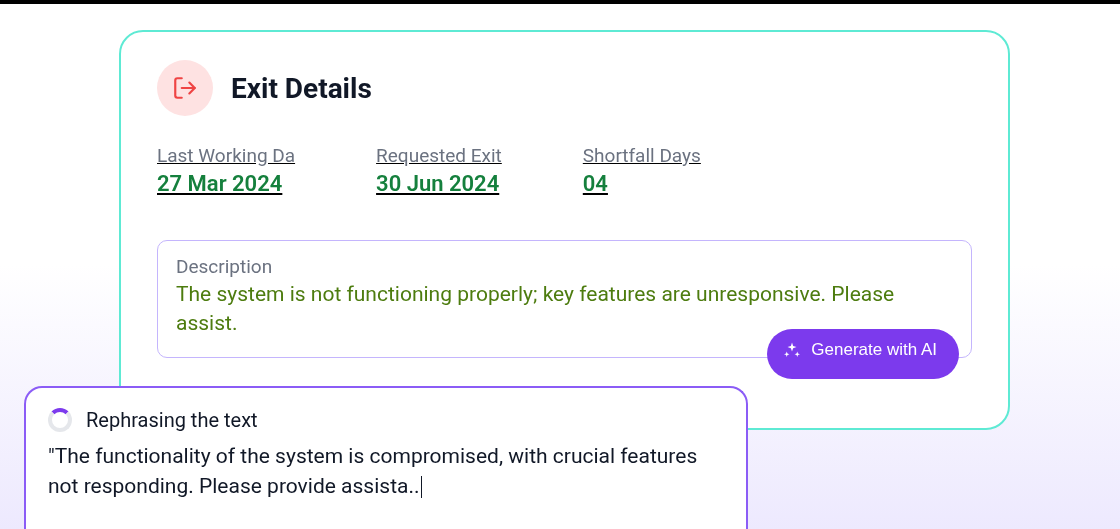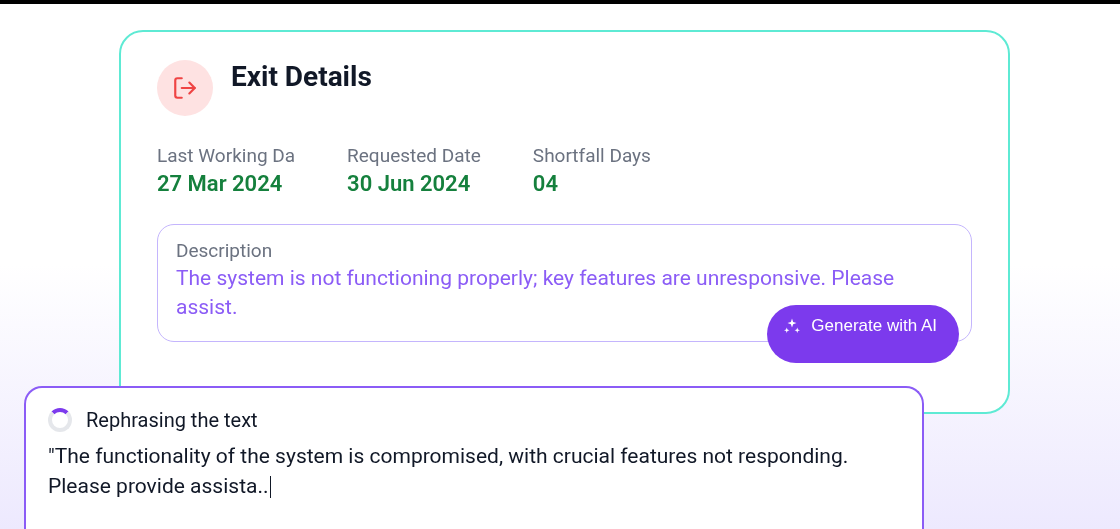--- a/index.html
+++ b/index.html
@@ -28,93 +28,94 @@
       top: 30px;
       left: 119px;
       right: 110px;
       border: 2px solid #5eead4;
       border-radius: 24px;
       background: #ffffff;
       padding: 28px 36px 70px 36px;
     }
     .card-header {
       display: flex;
-      align-items: flex-start;
+      align-items: center;
       gap: 18px;
       margin-bottom: 28px;
     }
     .exit-icon-wrap {
       width: 56px;
       height: 56px;
       border-radius: 50%;
       background: #fee2e2;
       display: flex;
       align-items: center;
       justify-content: center;
     }
     .card-title {
       font-size: 28px;
       font-weight: 700;
       color: #111827;
     }
     .details-row {
       display: flex;
-      gap: 52px;
-      margin-bottom: 28px;
+      gap: 81px;
+      margin-bottom: 44px;
+      text-decoration: underline;
     }
     .detail-block .label {
       font-size: 19px;
       color: #6b7280;
       margin-bottom: 4px;
     }
     .detail-block .value {
       font-size: 22px;
       font-weight: 600;
       color: #15803d;
     }
     .description-box {
       border: 1.5px solid #c4b5fd;
-      border-radius: 17px;
+      border-radius: 10px;
       padding: 14px 18px 18px 18px;
       position: relative;
     }
     .description-label {
       font-size: 19px;
       color: #6b7280;
       margin-bottom: 2px;
     }
     .description-text {
       font-size: 21px;
-      color: #8b5cf6;
+      color: #4d7c0f;
       line-height: 1.4;
     }
     .generate-button {
       position: absolute;
       right: 12px;
       bottom: -22px;
       background: #7c3aed;
       color: #ffffff;
       border: none;
       border-radius: 999px;
-      padding: 11px 22px 27px 16px;
+      padding: 11px 22px 19px 16px;
       font-size: 17px;
       font-weight: 500;
       display: flex;
       align-items: center;
       gap: 10px;
       cursor: pointer;
     }
     .sparkle-icon {
       display: inline-flex;
     }
     .rephrase-popup {
       position: absolute;
       left: 24px;
       bottom: 0;
-      width: 900px;
+      width: 724px;
       background: #ffffff;
       border: 2px solid #8b5cf6;
       border-top-left-radius: 18px;
       border-top-right-radius: 18px;
       border-bottom: none;
       padding: 20px 22px 28px 22px;
       z-index: 20;
     }
     .rephrase-header {
       display: flex;
@@ -163,21 +164,21 @@
     </div>
     <h2 class="card-title">Exit Details</h2>
   </div>
 
   <div class="details-row">
     <div class="detail-block">
       <div class="label">Last Working Da</div>
       <div class="value">27 Mar 2024</div>
     </div>
     <div class="detail-block">
-      <div class="label">Requested Date</div>
+      <div class="label">Requested Exit</div>
       <div class="value">30 Jun 2024</div>
     </div>
     <div class="detail-block">
       <div class="label">Shortfall Days</div>
       <div class="value">04</div>
     </div>
   </div>
 
   <div class="description-box">
     <div class="description-label">Description</div>

